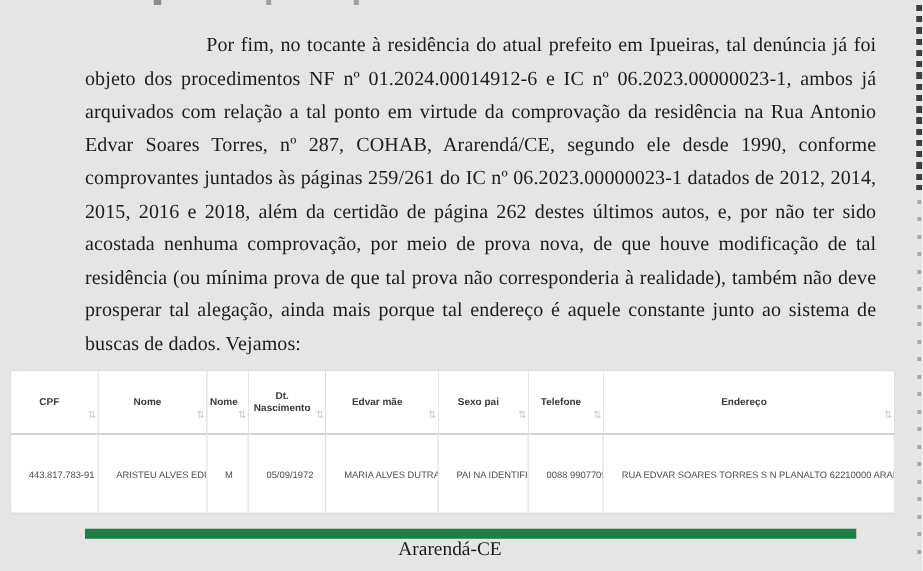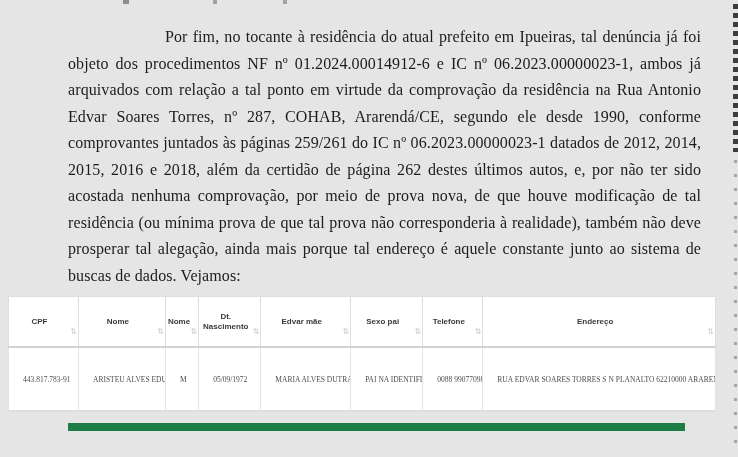--- a/index.html
+++ b/index.html
@@ -41,21 +41,21 @@
   }
   th .sort-icon{
     position:absolute;right:2px;bottom:9px;
     font-size:8px;color:#c9c9c9;font-weight:normal;letter-spacing:-1px;
   }
   td{
     height:34px;vertical-align:middle;text-align:center;
     font-size:7.5px;color:#4d4d4d;
     border:1px solid #e3e3e3;border-bottom:2px solid #dedede;
     padding:14px;background:#ffffff;line-height:9px;
-    overflow:hidden;white-space:nowrap;font-family:Liberation Serif, serif;
+    overflow:hidden;white-space:nowrap;
   }
   
   .green-bar{
     position:absolute;left:68px;top:423px;width:617px;height:8px;
     background:#1e7d46;
   }
   .caption{
     position:absolute;left:40px;top:431px;width:640px;
     text-align:center;font-size:15.5px;color:#1a1a1a;
   }
@@ -139,17 +139,18 @@
           <td>MARIA ALVES DUTRA</td>
           <td>PAI NA IDENTIFICADO</td>
           <td>0088 99077098</td>
           <td>RUA EDVAR SOARES TORRES S N PLANALTO 62210000 ARARENDA CE</td>
         </tr>
       </tbody>
     </table>
   </div>
 
   <div class="green-bar"></div>
+  <div class="caption">Ararendá-CE</div>
 
   <div class="edge-strip edge-top"></div>
   <div class="edge-strip edge-bottom"></div>
 
 </div>
 
 </body></html>

